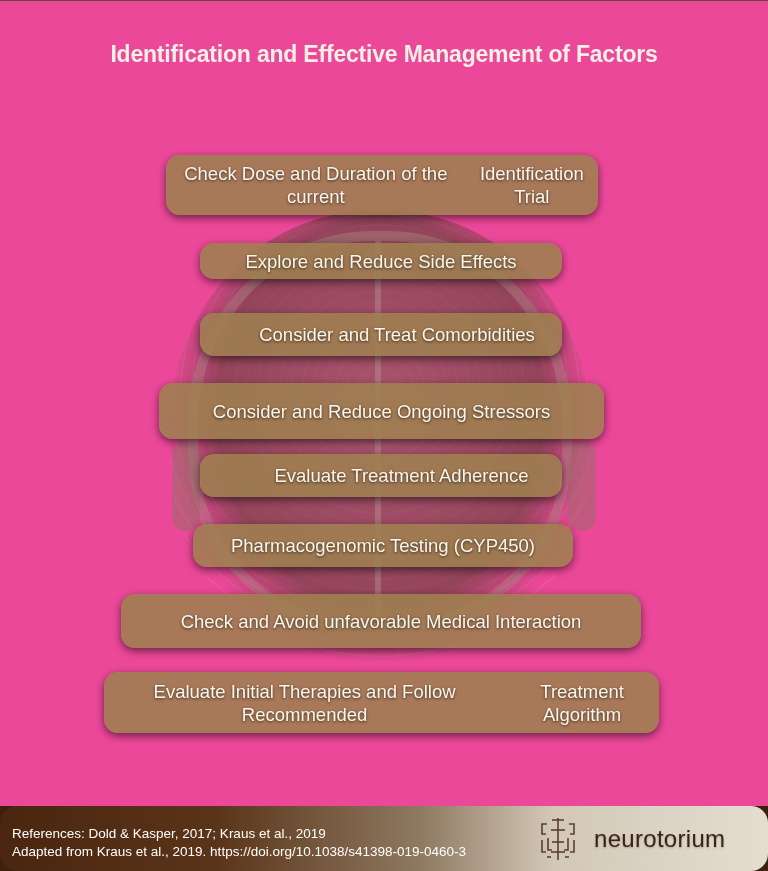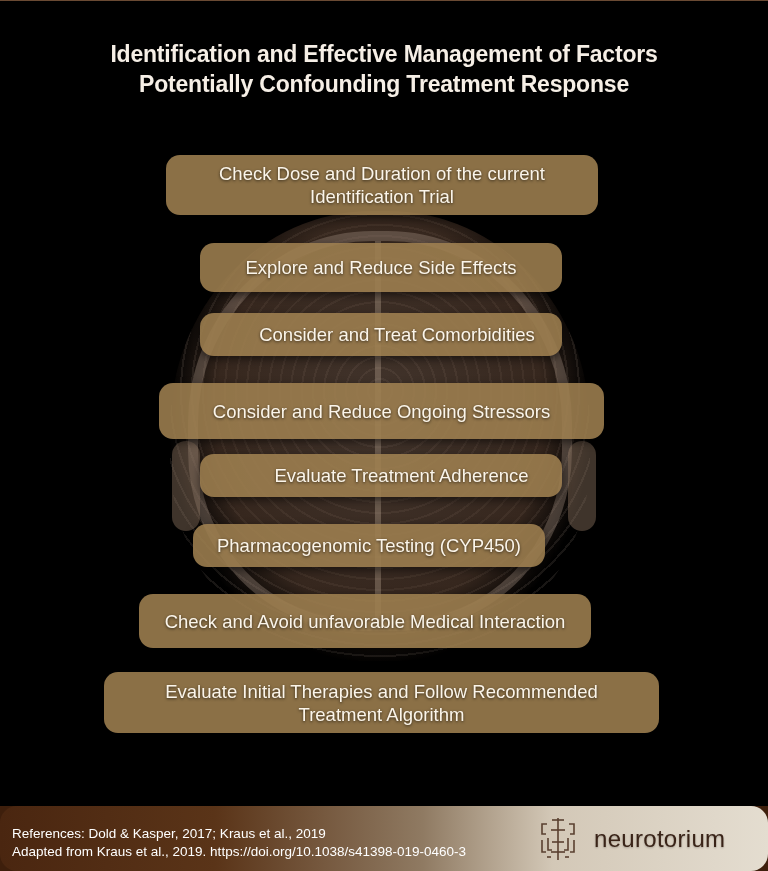--- a/index.html
+++ b/index.html
@@ -1,21 +1,21 @@
 <!DOCTYPE html>
 <html><head>
 <meta charset="utf-8">
 <style>
   html, body { margin:0; padding:0; }
   body {
     width:768px; height:871px; position:relative; overflow:hidden;
     background:#3e1f0c;
     font-family:"Liberation Sans", sans-serif;
   }
-  .frame { position:absolute; left:0; top:0; width:768px; height:806px; background:#000000; border-top:1px solid #6a4a33; box-sizing:border-box; }
+  .frame { position:absolute; left:0; top:0; width:768px; height:806px; background:#ec4899; border-top:1px solid #6a4a33; box-sizing:border-box; }
   .brain {
     position:absolute; left:170px; top:210px; width:420px; height:450px;
     border-radius:48% 48% 45% 45%;
     background:
       radial-gradient(ellipse at 50% 45%, rgba(120,95,80,0.55) 0%, rgba(90,65,50,0.6) 55%, rgba(70,45,30,0.0) 72%),
       repeating-radial-gradient(circle at 50% 40%, rgba(200,180,165,0.12) 0 2px, rgba(0,0,0,0) 2px 11px);
     filter:blur(0.3px);
   }
   .brain::before {
     content:""; position:absolute; left:18px; top:20px; right:18px; bottom:30px;
@@ -31,21 +31,21 @@
     position:absolute; left:0; top:38px; width:768px; text-align:center;
     color:#f6efe6; font-size:23px; line-height:30px; font-weight:bold; letter-spacing:-0.2px;
   }
   .title div { display:block; }
   .box {
     position:absolute; box-sizing:border-box;
     background:rgba(158,128,80,0.88);
     border-radius:14px;
     box-shadow:0 3px 8px rgba(0,0,0,0.55);
     color:#fbf5ea; text-align:center; font-size:18.5px; line-height:23px;
-    display:flex; flex-direction:column; justify-content:center; align-items:center;
+    display:flex; flex-direction:row; justify-content:center; align-items:center;
     text-shadow:0 1px 3px rgba(0,0,0,0.65);
   }
   .footer {
     position:absolute; left:0; top:806px; width:768px; height:65px;
     background:linear-gradient(90deg,#4a2610 0%,#5a3418 28%,#8f7a62 55%,#d3c8b7 72%,#e4ddd0 100%);
     border-radius:17px;
   }
   .refs { position:absolute; left:12px; top:19px; color:#ffffff; font-size:13.5px; line-height:18px; }
   .logo { position:absolute; left:538px; top:10px; display:flex; align-items:center; }
   .logo-text { font-size:24px; color:#3a2418; margin-left:16px; letter-spacing:0.3px; text-shadow:0 1px 2px rgba(0,0,0,0.25); }
@@ -53,49 +53,48 @@
 </head>
 <body>
 
 <div class="frame">
   <div class="brain"></div>
   <div class="ear" style="left:172px;"></div>
   <div class="ear" style="left:568px;"></div>
 
   <div class="title">
     <div>Identification and Effective Management of Factors</div>
-    <div>Potentially Confounding Treatment Response</div>
   </div>
 
   <div class="box" style="left:166px; top:154px; width:432px; height:60px;">
     <span>Check Dose and Duration of the current</span>
     <span>Identification Trial</span>
   </div>
 
-  <div class="box" style="left:200px; top:242px; width:362px; height:49px;">
+  <div class="box" style="left:200px; top:242px; width:362px; height:36px;">
     <span>Explore and Reduce Side Effects</span>
   </div>
 
   <div class="box" style="left:200px; top:312px; width:362px; height:43px;padding-left:32px;">
     <span>Consider and Treat Comorbidities</span>
   </div>
 
   <div class="box" style="left:159px; top:382px; width:445px; height:56px;">
     <span>Consider and Reduce Ongoing Stressors</span>
   </div>
 
   <div class="box" style="left:200px; top:453px; width:362px; height:43px;padding-left:41px;">
     <span>Evaluate Treatment Adherence</span>
   </div>
 
-  <div class="box" style="left:193px; top:523px; width:352px; height:43px;">
+  <div class="box" style="left:193px; top:523px; width:380px; height:43px;">
     <span>Pharmacogenomic Testing (CYP450)</span>
   </div>
 
-  <div class="box" style="left:121px; top:593px; width:452px; height:54px;margin-left:18px;">
+  <div class="box" style="left:121px; top:593px; width:520px; height:54px;">
     <span>Check and Avoid unfavorable Medical Interaction</span>
   </div>
 
   <div class="box" style="left:104px; top:671px; width:555px; height:61px;">
     <span>Evaluate Initial Therapies and Follow Recommended</span>
     <span>Treatment Algorithm</span>
   </div>
 </div>
 
 <div class="footer">

